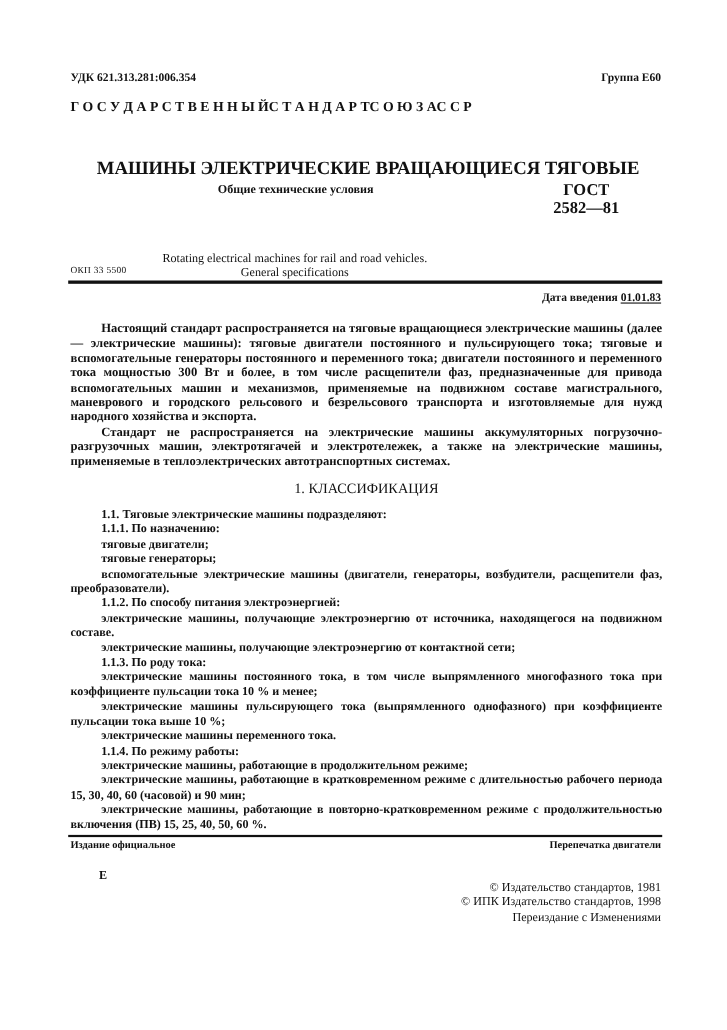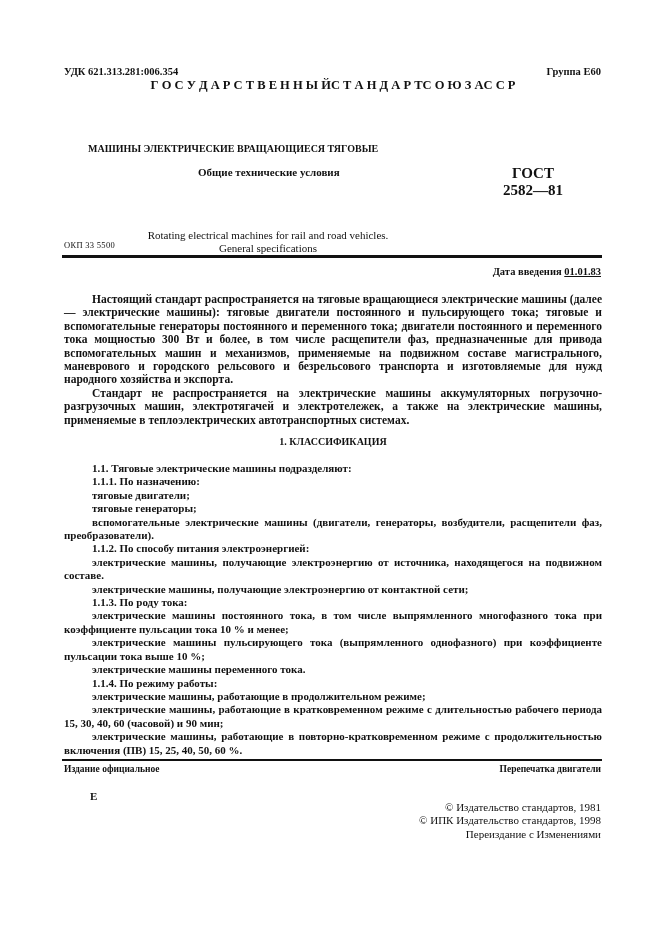--- a/index.html
+++ b/index.html
@@ -4,37 +4,37 @@
   <style>
     html, body { margin: 0; padding: 0; background: #ffffff; }
     body {
       width: 661px; height: 936px; position: relative; overflow: hidden;
       font-family: "Liberation Serif", "DejaVu Serif", serif;
       color: #111;
     }
     .abs { position: absolute; }
     .udk { left: 64px; top: 66px; font-size: 10.5px; font-weight: bold; }
     .group { right: 60px; top: 66px; font-size: 10.5px; font-weight: bold; }
-    .state { left: 64px; top: 78px; width: 538px; font-size: 12.5px; font-weight: bold;
-      display: flex; justify-content: center; }
+    .state { left: 64px; top: 90px; width: 538px; font-size: 12.5px; font-weight: bold;
+      display: flex; justify-content: flex-start; }
     .state span { letter-spacing: 0; }
-    .title { left: 88px; top: 143px; font-size: 10px; font-weight: bold; text-align: center; }
+    .title { left: 88px; top: 143px; font-size: 17px; font-weight: bold; text-align: center; }
     .subtitle { left: 198px; top: 166px; font-size: 11px; font-weight: bold; }
     .en { left: 118px; top: 190px; width: 300px; text-align: center; font-size: 11px; line-height: 13px; margin-top: 39px; }
     .gost { left: 498px; top: 165px; width: 70px; text-align: center; font-size: 15px; font-weight: bold; line-height: 17px; }
     .okp { left: 64px; top: 240px; font-size: 8.5px; letter-spacing: 0.3px; }
     .rule-thick { background: #111; height: 3px; }
     .rule1 { left: 62px; top: 255px; width: 540px; }
     .date { right: 60px; top: 266px; font-size: 10.5px; font-weight: bold; }
     .date .val { text-decoration: underline; }
     .body-text { left: 64px; width: 538px; font-size: 11.5px; line-height: 13.4px; text-align: justify; }
     .body-text p { margin: 0; }
     .indent { text-indent: 28px; font-weight: bold; }
     .p1 { top: 293px; }
-    .sec-head { left: 64px; top: 436px; width: 538px; text-align: center; font-size: 10px; font-weight: bold; }
+    .sec-head { left: 64px; top: 436px; width: 538px; text-align: center; font-size: 13px; font-weight: normal; }
     .list { left: 64px; top: 462px; width: 538px; font-size: 11px; line-height: 13.4px; text-align: justify; }
     .list p { margin: 0; }
     .rule2 { left: 62px; top: 759px; width: 540px; height: 2px; }
     .foot-left { left: 64px; top: 764px; font-size: 9.5px; font-weight: bold; }
     .foot-right { right: 60px; top: 764px; font-size: 9.5px; font-weight: bold; }
     .mark-e { left: 90px; top: 790px; font-size: 11px; font-weight: bold; }
     .copy { right: 60px; top: 801px; font-size: 11px; line-height: 13.4px; text-align: right; }
     .copy p { margin: 0; }
   </style>
 </head>

